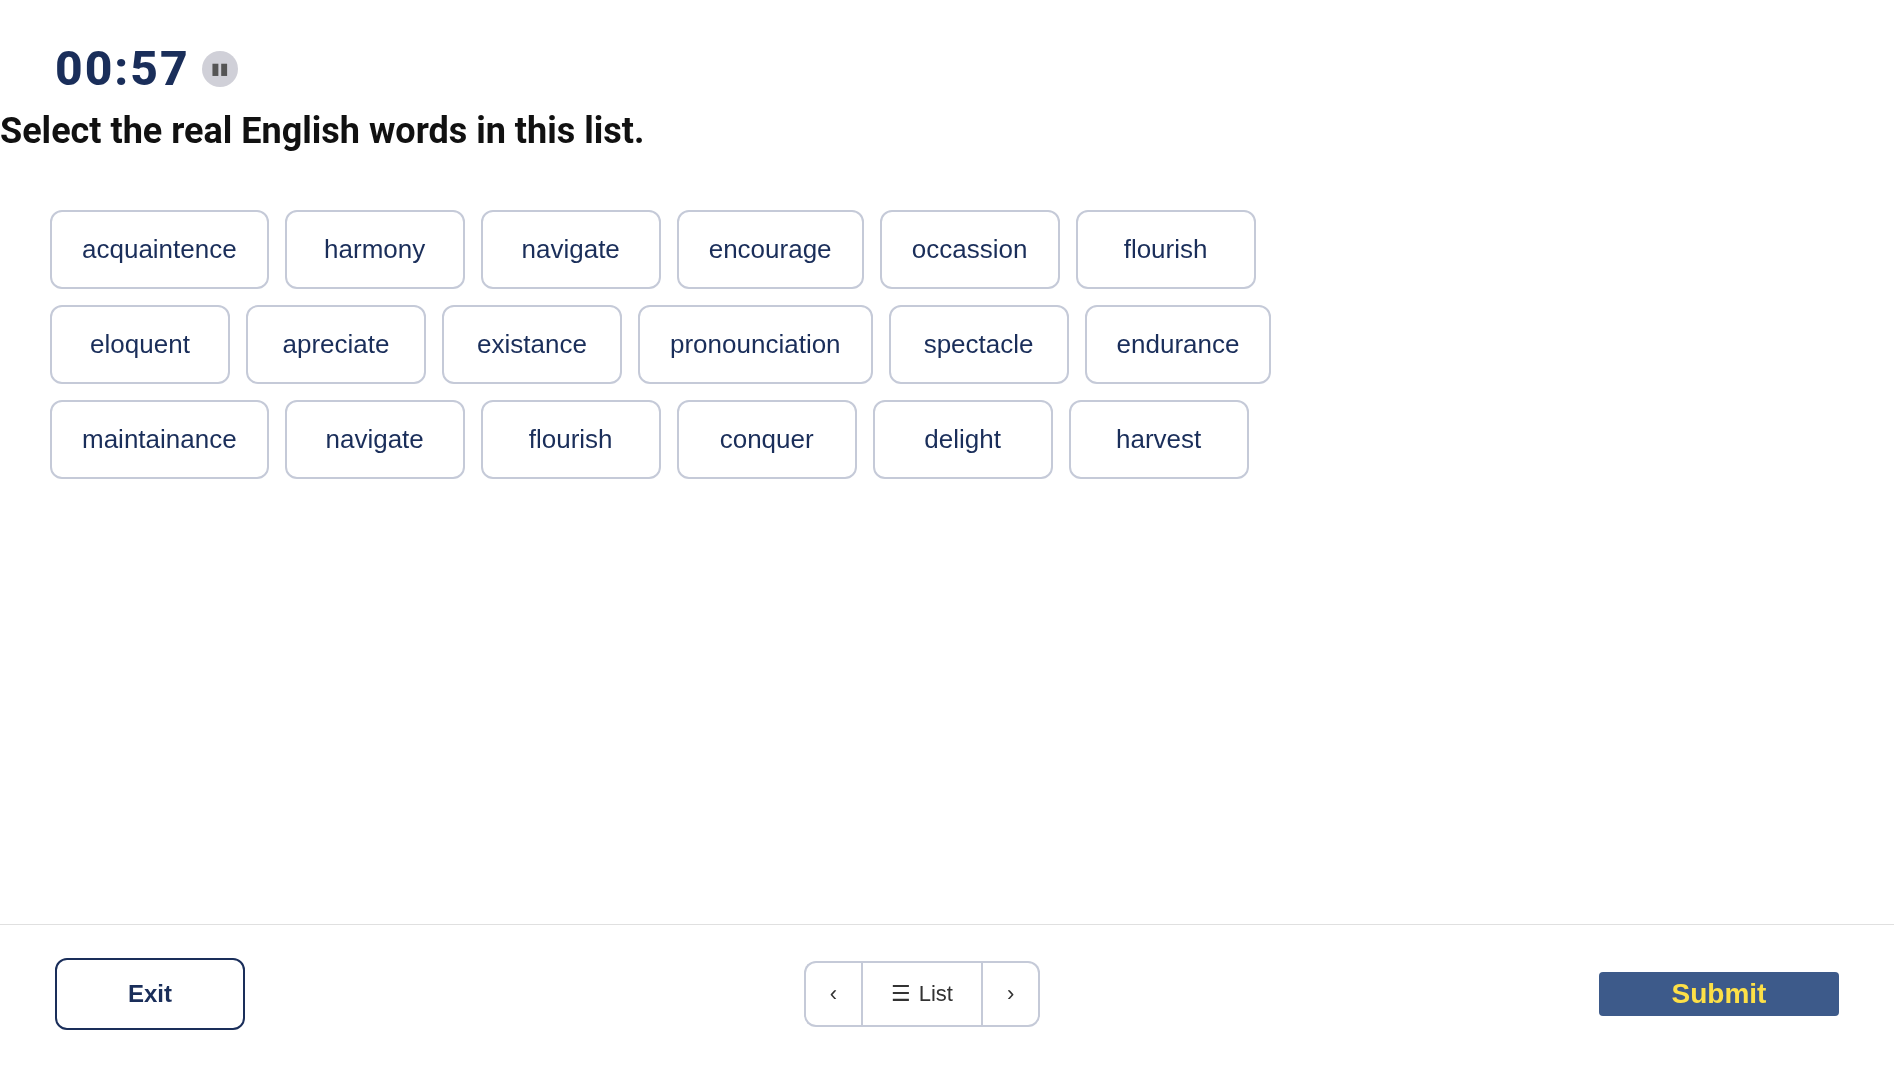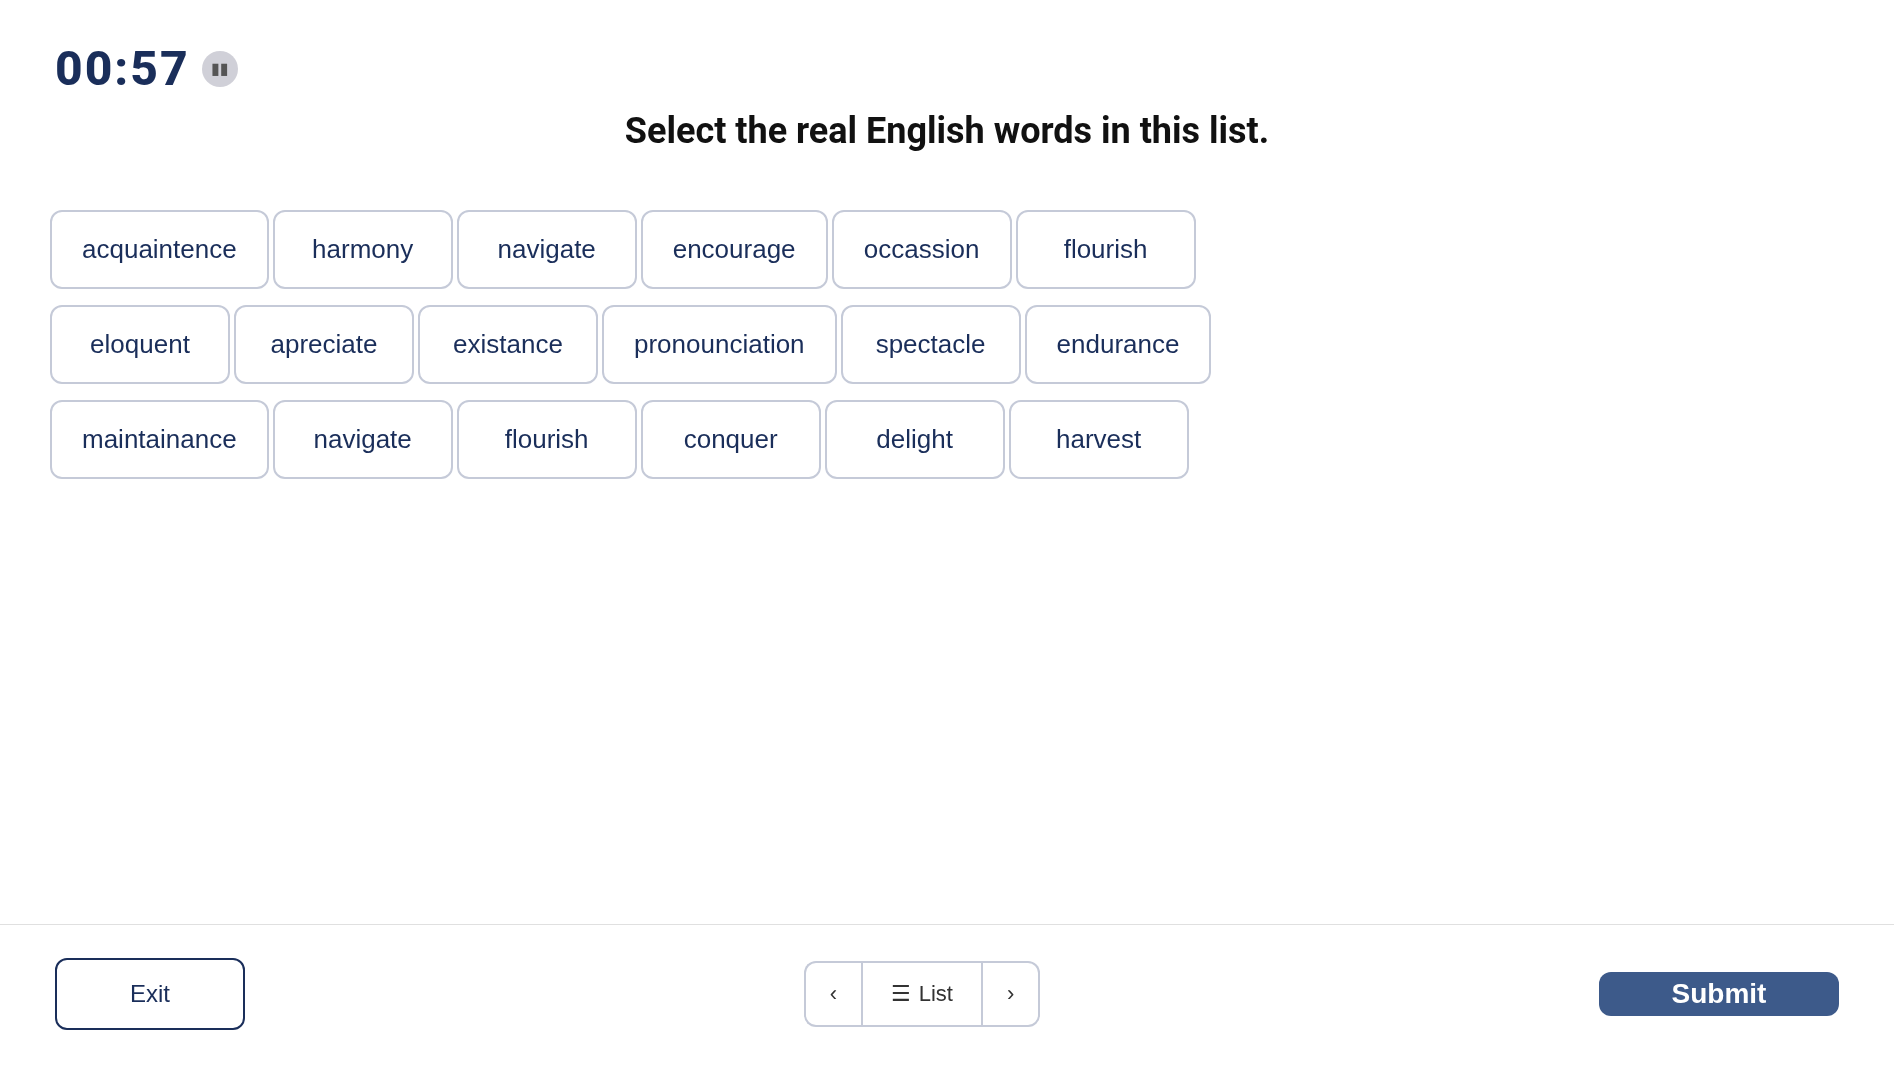--- a/index.html
+++ b/index.html
@@ -45,40 +45,40 @@
       justify-content: center;
       color: #555;
       font-size: 16px;
     }
 
     .question-title {
       position: absolute;
       top: 110px;
       left: 0;
       right: 0;
-      text-align: center;
+      text-align: left;
       font-size: 36px;
       font-weight: 700;
       color: #111;
     }
 
     .words-container {
       position: absolute;
       top: 210px;
       left: 50px;
       right: 50px;
       display: flex;
       flex-direction: column;
       gap: 16px;
     }
 
     .words-row {
       display: flex;
       flex-direction: row;
-      gap: 4px;
+      gap: 16px;
       justify-content: flex-start;
     }
 
     .word-btn {
       border: 2px solid #c5cad8;
       border-radius: 12px;
       background: #fff;
       color: #1a2e5a;
       font-size: 26px;
       font-weight: 500;
@@ -109,21 +109,21 @@
       justify-content: space-between;
       padding: 0 55px;
     }
 
     .exit-btn {
       border: 2px solid #1a2e5a;
       border-radius: 12px;
       background: #fff;
       color: #1a2e5a;
       font-size: 24px;
-      font-weight: 400;
+      font-weight: 700;
       padding: 20px 50px;
       cursor: pointer;
       min-width: 190px;
     }
 
     .nav-center {
       display: flex;
       align-items: center;
       gap: 0;
     }
@@ -154,23 +154,23 @@
       font-size: 22px;
       padding: 18px 28px;
       cursor: pointer;
       display: flex;
       align-items: center;
       gap: 8px;
     }
 
     .submit-btn {
       border: none;
-      border-radius: 12px;
+      border-radius: 4px;
       background: #3d5a8a;
-      color: #ffffff;
+      color: #fde047;
       font-size: 28px;
       font-weight: 700;
       padding: 6px 70px;
       cursor: pointer;
       min-width: 240px;
     }
   </style>
 </head>
 <body>
 

